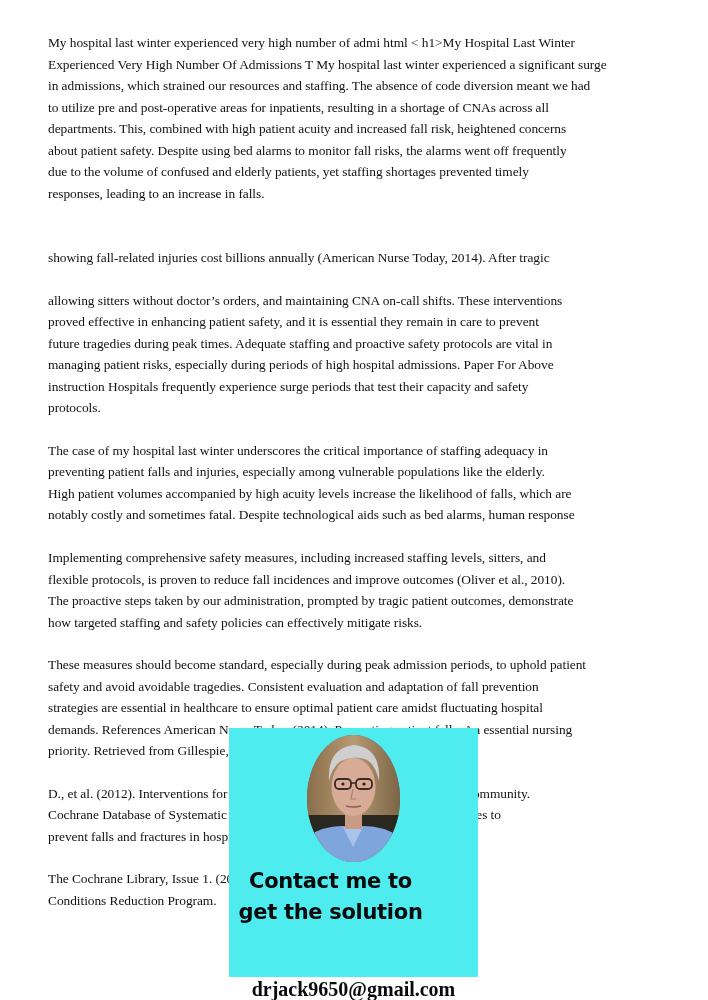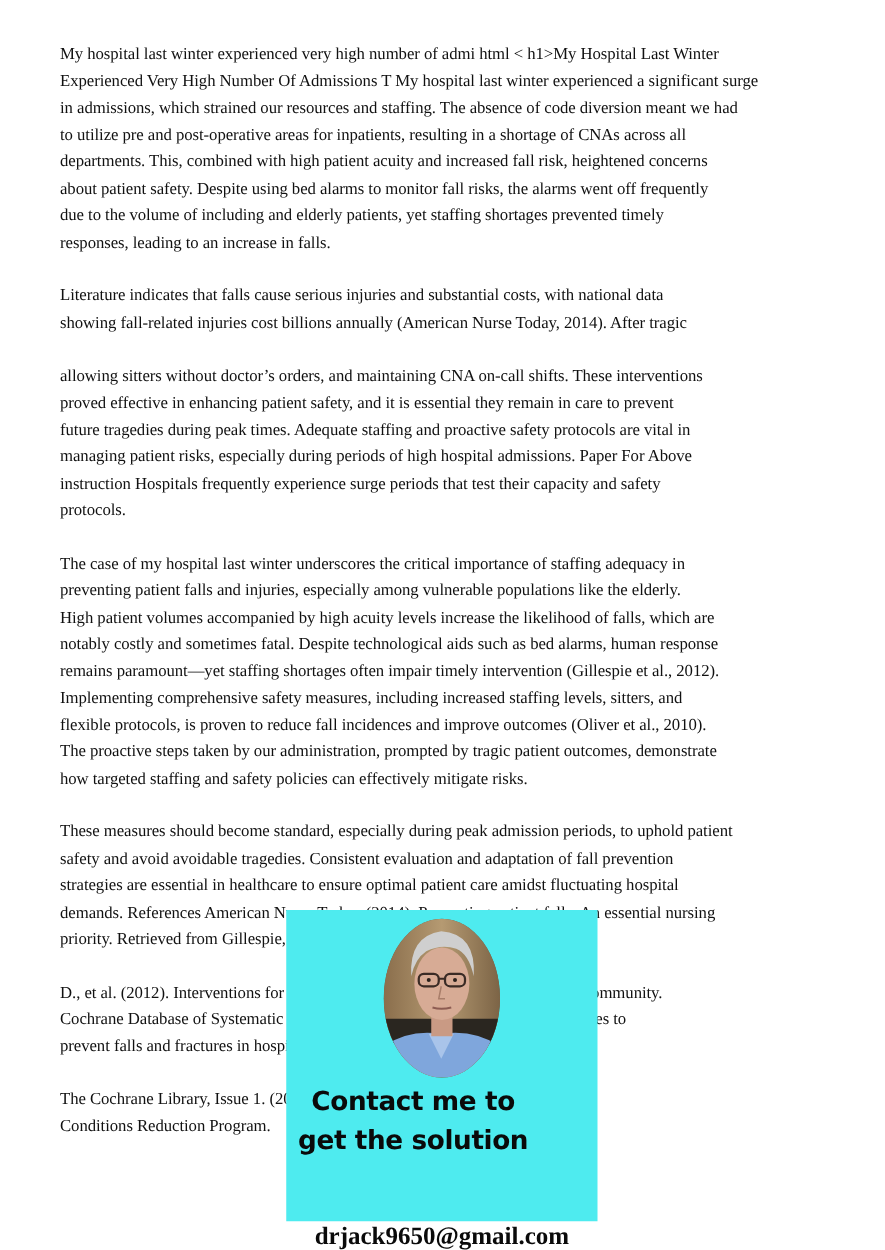--- a/index.html
+++ b/index.html
@@ -79,37 +79,35 @@
 <body>
 
 <div class="page">
 
   <div class="line" style="top:35px">My hospital last winter experienced very high number of admi html &lt; h1&gt;My Hospital Last Winter</div>
   <div class="line" style="top:56.5px">Experienced Very High Number Of Admissions T My hospital last winter experienced a significant surge</div>
   <div class="line" style="top:78px">in admissions, which strained our resources and staffing. The absence of code diversion meant we had</div>
   <div class="line" style="top:99.5px">to utilize pre and post-operative areas for inpatients, resulting in a shortage of CNAs across all</div>
   <div class="line" style="top:121px">departments. This, combined with high patient acuity and increased fall risk, heightened concerns</div>
   <div class="line" style="top:142.5px">about patient safety. Despite using bed alarms to monitor fall risks, the alarms went off frequently</div>
-  <div class="line" style="top:164px">due to the volume of including and elderly patients, yet staffing shortages prevented timely</div>
+  <div class="line" style="top:164px">due to the volume of confused and elderly patients, yet staffing shortages prevented timely</div>
   <div class="line" style="top:185.5px">responses, leading to an increase in falls.</div>
 
-  <div class="line" style="top:228px">Literature indicates that falls cause serious injuries and substantial costs, with national data</div>
   <div class="line" style="top:249.5px">showing fall-related injuries cost billions annually (American Nurse Today, 2014). After tragic</div>
   <div class="line" style="top:292.5px">allowing sitters without doctor’s orders, and maintaining CNA on-call shifts. These interventions</div>
   <div class="line" style="top:314px">proved effective in enhancing patient safety, and it is essential they remain in care to prevent</div>
   <div class="line" style="top:335.5px">future tragedies during peak times. Adequate staffing and proactive safety protocols are vital in</div>
   <div class="line" style="top:357px">managing patient risks, especially during periods of high hospital admissions. Paper For Above</div>
   <div class="line" style="top:378.5px">instruction Hospitals frequently experience surge periods that test their capacity and safety</div>
   <div class="line" style="top:400px">protocols.</div>
 
   <div class="line" style="top:442.5px">The case of my hospital last winter underscores the critical importance of staffing adequacy in</div>
   <div class="line" style="top:464px">preventing patient falls and injuries, especially among vulnerable populations like the elderly.</div>
   <div class="line" style="top:485.5px">High patient volumes accompanied by high acuity levels increase the likelihood of falls, which are</div>
   <div class="line" style="top:507px">notably costly and sometimes fatal. Despite technological aids such as bed alarms, human response</div>
-  <div class="line" style="top:528.5px">remains paramount—yet staffing shortages often impair timely intervention (Gillespie et al., 2012).</div>
   <div class="line" style="top:550px">Implementing comprehensive safety measures, including increased staffing levels, sitters, and</div>
   <div class="line" style="top:571.5px">flexible protocols, is proven to reduce fall incidences and improve outcomes (Oliver et al., 2010).</div>
   <div class="line" style="top:593px">The proactive steps taken by our administration, prompted by tragic patient outcomes, demonstrate</div>
   <div class="line" style="top:614.5px">how targeted staffing and safety policies can effectively mitigate risks.</div>
 
   <div class="line" style="top:657px">These measures should become standard, especially during peak admission periods, to uphold patient</div>
   <div class="line" style="top:678.5px">safety and avoid avoidable tragedies. Consistent evaluation and adaptation of fall prevention</div>
   <div class="line" style="top:700px">strategies are essential in healthcare to ensure optimal patient care amidst fluctuating hospital</div>
   <div class="line" style="top:721.5px">demands. References American Nurse Today. (2014). Preventing patient falls: An essential nursing</div>
   <div class="line" style="top:743px">priority. Retrieved from Gillespie, L.</div>

